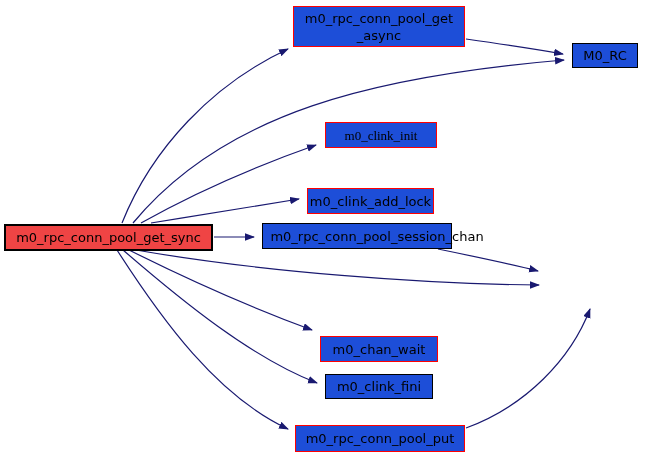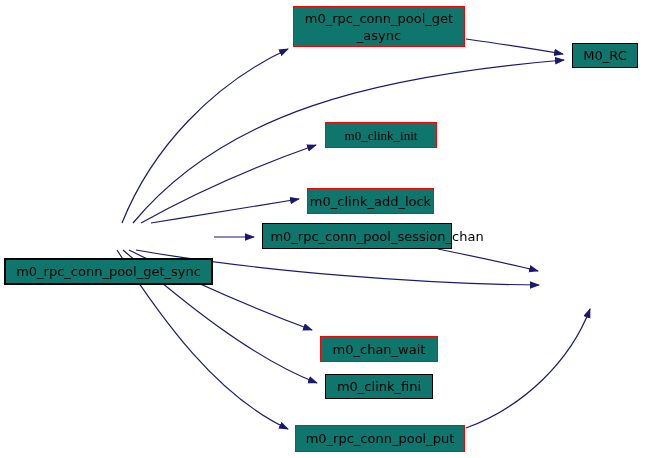--- a/index.html
+++ b/index.html
@@ -21,34 +21,33 @@
     stroke: #191970;
     stroke-width: 1.2;
   }
   .node {
     position: absolute;
     box-sizing: border-box;
     display: flex;
     align-items: center;
     justify-content: center;
     text-align: center;
-    background: #0f766e;
+    background: #1d4ed8;
     border: 1px solid #000000;
     color: #000000;
     font-size: 13px;
     line-height: 17px;
     white-space: pre-line;
     cursor: pointer;
   }
   .node.red { border-color: #ff0000; }
   .node.focus {
-    background: #0f766e;
+    background: #ef4444;
     border-width: 2px;
     cursor: default;
-    margin-top: 34px;
   }
 </style>
 </head>
 <body>
 
 <div class="stage">
   <svg id="edge-layer" viewBox="0 0 671 458" xmlns="http://www.w3.org/2000/svg">
     <defs>
       <marker id="arrow" markerWidth="11" markerHeight="8" refX="9" refY="3.75" orient="auto" markerUnits="userSpaceOnUse">
         <polygon points="0,0 10,3.75 0,7.5" fill="#191970"></polygon>

